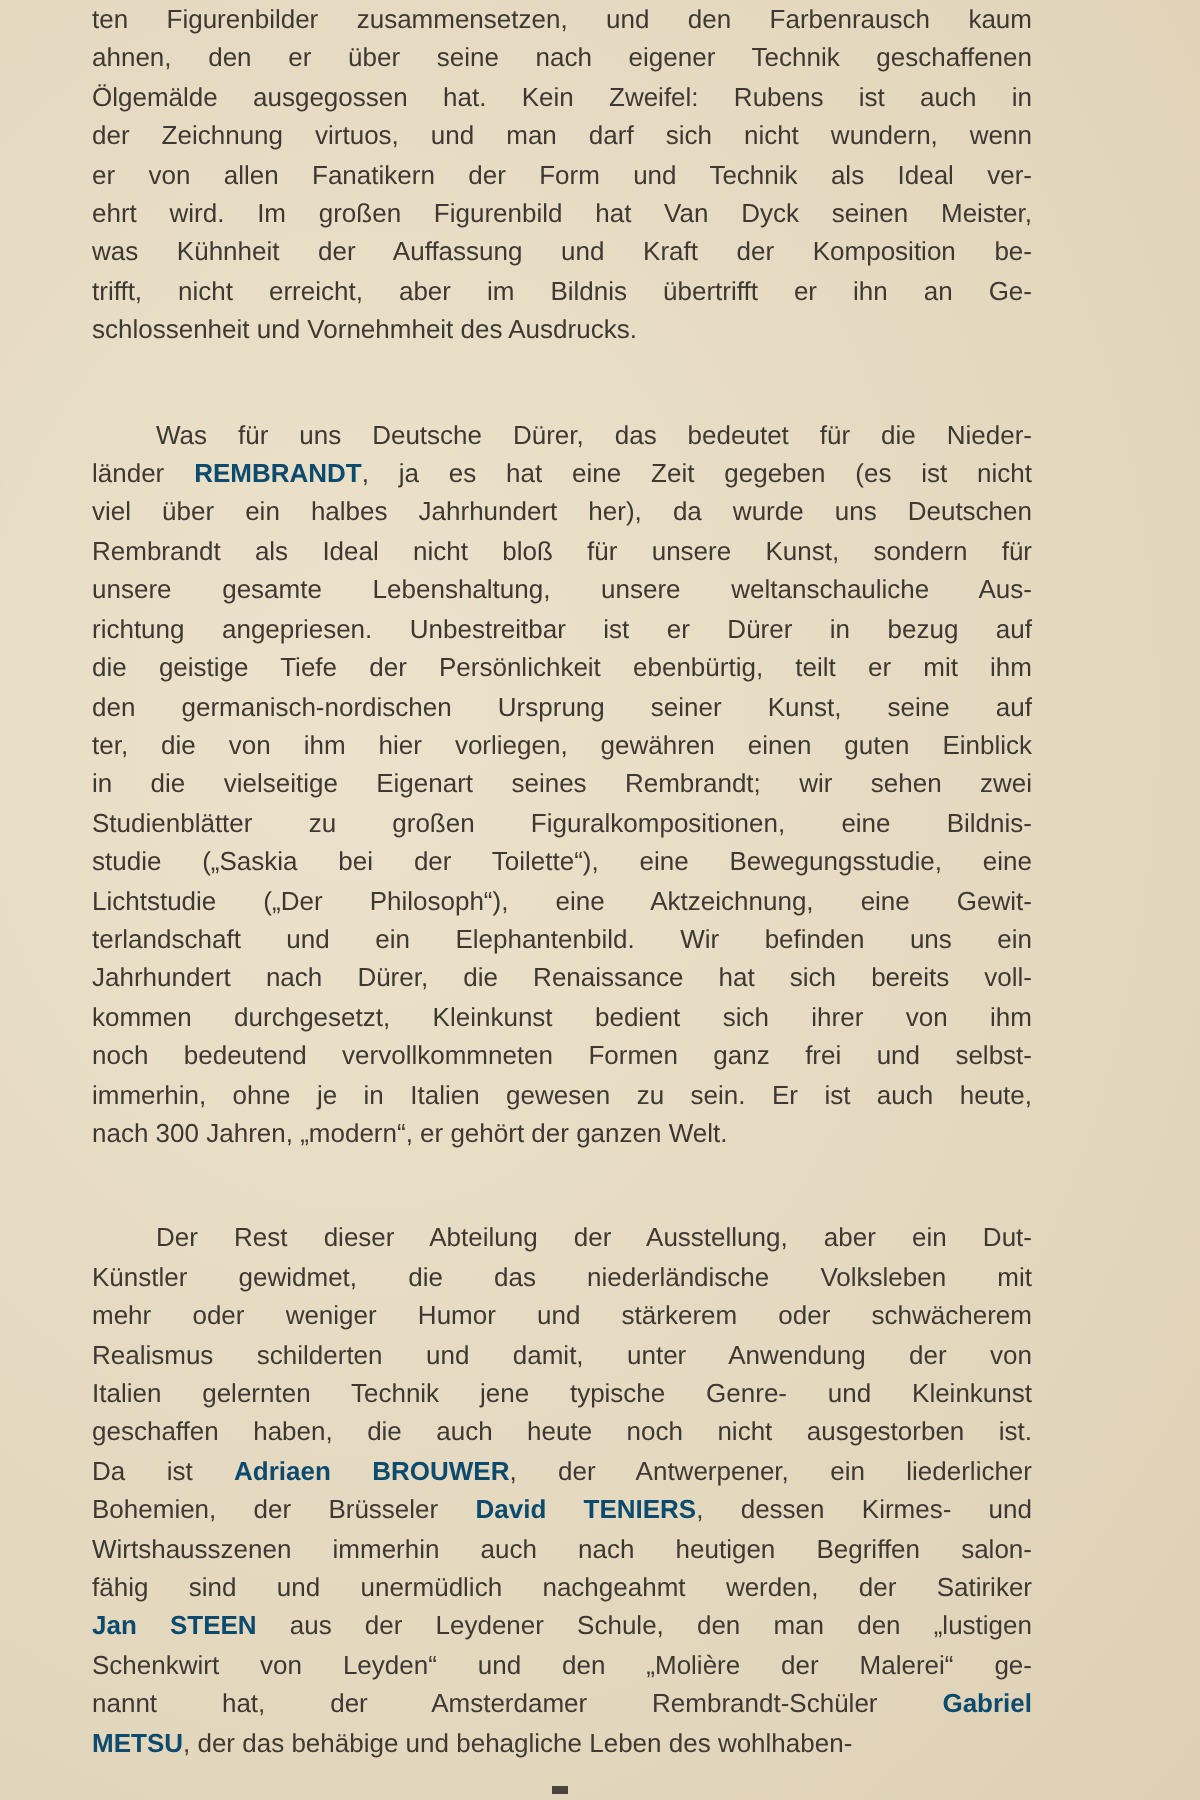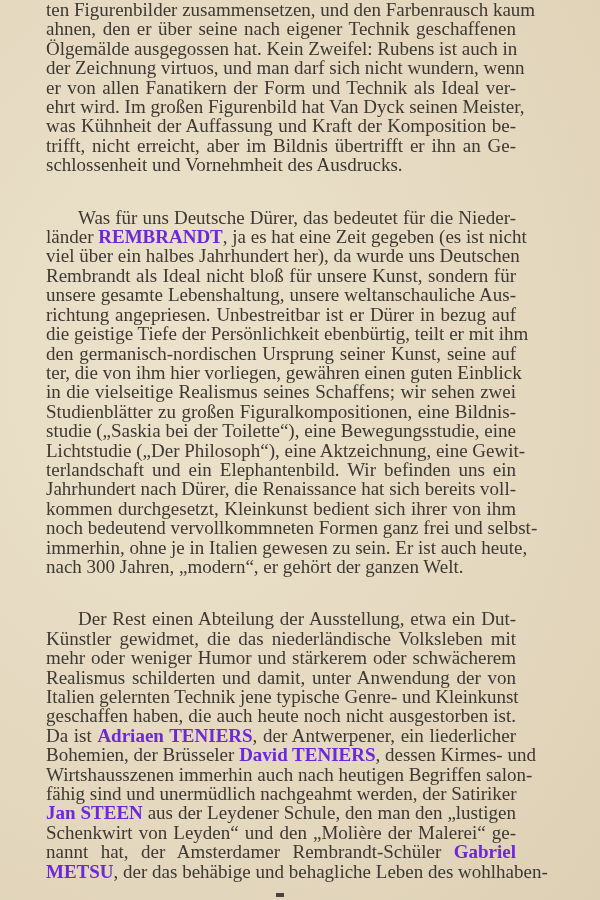--- a/index.html
+++ b/index.html
@@ -4,30 +4,30 @@
 <style>
   html, body { margin: 0; padding: 0; }
   body {
     width: 600px; height: 900px; overflow: hidden;
     background: #e7dcc4;
     background-image: radial-gradient(ellipse at 30% 40%, #ece2cb 0%, #e4d8bf 60%, #ddd0b4 100%);
     position: relative;
   }
   .page {
     position: absolute; left: 46px; top: 0; width: 470px;
-    font-family: Liberation Serif, serif;
-    font-size: 19px; line-height: 19.4px; color: #3e3833;
+    font-family: Liberation Sans, sans-serif;
+    font-size: 13px; line-height: 19.4px; color: #3e3833;
     text-align: justify;
   }
   .para { margin: 0; }
   .para .line { display: block; text-align: justify; text-align-last: justify; white-space: nowrap; }
   .para .line.last { text-align-last: left; }
   .indent { padding-left: 32px; margin-top: 23px; }
   .gap { height: 10px; }
-  b { font-weight: bold; color: #6d28d9; }
+  b { font-weight: bold; color: #0c4a6e; }
   .folio {
     position: absolute; left: 276px; top: 893px; width: 8px; height: 4px;
     background: #4a433d;
   }
 </style>
 </head>
 <body>
 
 <div class="page">
   <div id="paras">
@@ -46,40 +46,40 @@
       <div class="para">
         <span class="line indent">Was für uns Deutsche Dürer, das bedeutet für die Nieder-</span>
         <span class="line">länder <b>REMBRANDT</b>, ja es hat eine Zeit gegeben (es ist nicht</span>
         <span class="line">viel über ein halbes Jahrhundert her), da wurde uns Deutschen</span>
         <span class="line">Rembrandt als Ideal nicht bloß für unsere Kunst, sondern für</span>
         <span class="line">unsere gesamte Lebenshaltung, unsere weltanschauliche Aus-</span>
         <span class="line">richtung angepriesen. Unbestreitbar ist er Dürer in bezug auf</span>
         <span class="line">die geistige Tiefe der Persönlichkeit ebenbürtig, teilt er mit ihm</span>
         <span class="line">den germanisch-nordischen Ursprung seiner Kunst, seine auf</span>
         <span class="line">ter, die von ihm hier vorliegen, gewähren einen guten Einblick</span>
-        <span class="line">in die vielseitige Realismus seines Schaffens; wir sehen zwei</span>
+        <span class="line">in die vielseitige Eigenart seines Rembrandt; wir sehen zwei</span>
         <span class="line">Studienblätter zu großen Figuralkompositionen, eine Bildnis-</span>
         <span class="line">studie („Saskia bei der Toilette“), eine Bewegungsstudie, eine</span>
         <span class="line">Lichtstudie („Der Philosoph“), eine Aktzeichnung, eine Gewit-</span>
         <span class="line">terlandschaft und ein Elephantenbild. Wir befinden uns ein</span>
         <span class="line">Jahrhundert nach Dürer, die Renaissance hat sich bereits voll-</span>
         <span class="line">kommen durchgesetzt, Kleinkunst bedient sich ihrer von ihm</span>
         <span class="line">noch bedeutend vervollkommneten Formen ganz frei und selbst-</span>
         <span class="line">immerhin, ohne je in Italien gewesen zu sein. Er ist auch heute,</span>
         <span class="line last">nach 300 Jahren, „modern“, er gehört der ganzen Welt.</span>
       </div>
       <div class="gap"></div>
       <div class="para">
-        <span class="line indent">Der Rest einen Abteilung der Ausstellung, etwa ein Dut-</span>
+        <span class="line indent">Der Rest dieser Abteilung der Ausstellung, aber ein Dut-</span>
         <span class="line">Künstler gewidmet, die das niederländische Volksleben mit</span>
         <span class="line">mehr oder weniger Humor und stärkerem oder schwächerem</span>
         <span class="line">Realismus schilderten und damit, unter Anwendung der von</span>
         <span class="line">Italien gelernten Technik jene typische Genre- und Kleinkunst</span>
         <span class="line">geschaffen haben, die auch heute noch nicht ausgestorben ist.</span>
-        <span class="line">Da ist <b>Adriaen TENIERS</b>, der Antwerpener, ein liederlicher</span>
+        <span class="line">Da ist <b>Adriaen BROUWER</b>, der Antwerpener, ein liederlicher</span>
         <span class="line">Bohemien, der Brüsseler <b>David TENIERS</b>, dessen Kirmes- und</span>
         <span class="line">Wirtshausszenen immerhin auch nach heutigen Begriffen salon-</span>
         <span class="line">fähig sind und unermüdlich nachgeahmt werden, der Satiriker</span>
         <span class="line"><b>Jan STEEN</b> aus der Leydener Schule, den man den „lustigen</span>
         <span class="line">Schenkwirt von Leyden“ und den „Molière der Malerei“ ge-</span>
         <span class="line">nannt hat, der Amsterdamer Rembrandt-Schüler <b>Gabriel</b></span>
         <span class="line last"><b>METSU</b>, der das behäbige und behagliche Leben des wohlhaben-</span>
       </div>
     </div>
 </div>

